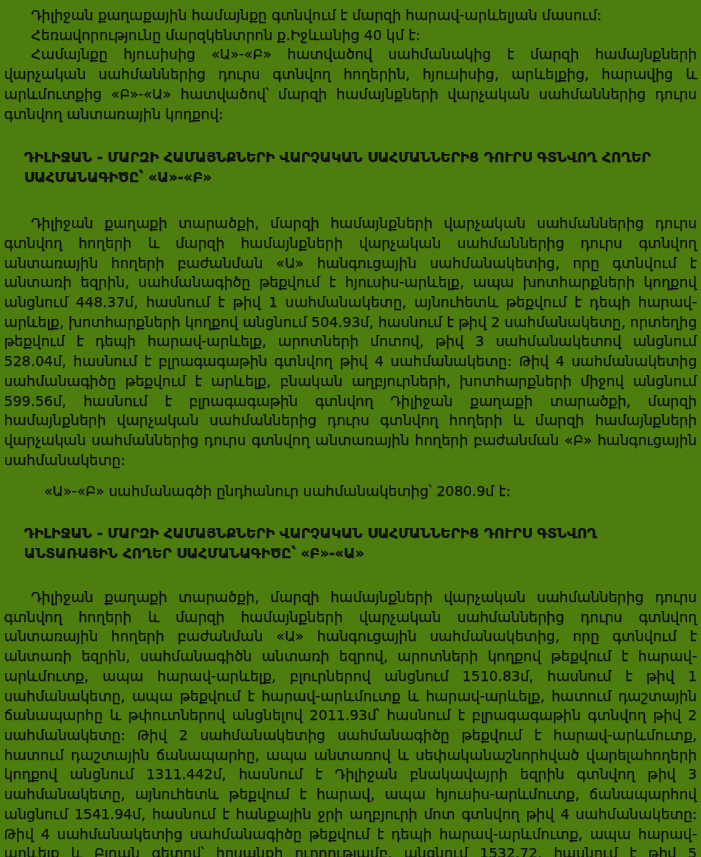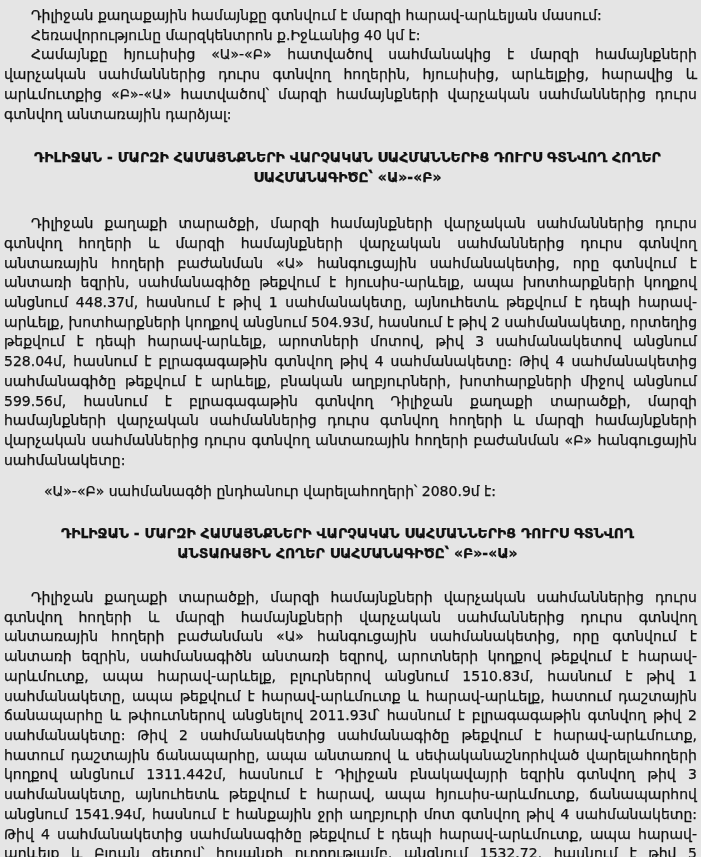--- a/index.html
+++ b/index.html
@@ -6,37 +6,36 @@
     margin: 0;
     padding: 0;
     background: #ffffff;
   }
   .page {
     position: relative;
     width: 701px;
     height: 857px;
     box-sizing: border-box;
     overflow: hidden;
-    background: #e5e5e5;
+    background: #4d7c0f;
     color: #111111;
     font-family: "DejaVu Sans", sans-serif;
     font-size: 14px;
     line-height: 19.7px;
     padding: 6px 4px 0 4px;
     -webkit-text-stroke: 0.25px #111;
   }
   .body-text {
     margin: 0;
     text-align: justify;
     text-indent: 27px;
   }
   .heading {
     font-size: 14px;
     font-weight: bold;
-    text-align: center;
     text-indent: 0;
     margin: 23px 26px 27px 20px;
     line-height: 20px;
   }
   .heading-2 {
     margin-top: 21px;
     margin-bottom: 25px;
   }
   .length-note {
     margin-top: 12px;
@@ -46,25 +45,25 @@
 </style>
 </head>
 <body>
 
 <div class="page">
 
   <p class="body-text">Դիլիջան քաղաքային համայնքը գտնվում է մարզի հարավ-արևելյան մասում:</p>
 
   <p class="body-text">Հեռավորությունը մարզկենտրոն ք.Իջևանից  40 կմ է:</p>
 
-  <p class="body-text">Համայնքը հյուսիսից «Ա»-«Բ» հատվածով սահմանակից է մարզի համայնքների վարչական սահմաններից դուրս գտնվող հողերին, հյուսիսից, արևելքից, հարավից և արևմուտքից «Բ»-«Ա» հատվածով՝ մարզի համայնքների վարչական սահմաններից դուրս գտնվող անտառային դարձյալ:</p>
+  <p class="body-text">Համայնքը հյուսիսից «Ա»-«Բ» հատվածով սահմանակից է մարզի համայնքների վարչական սահմաններից դուրս գտնվող հողերին, հյուսիսից, արևելքից, հարավից և արևմուտքից «Բ»-«Ա» հատվածով՝ մարզի համայնքների վարչական սահմաններից դուրս գտնվող անտառային կողքով:</p>
 
   <h2 class="heading">ԴԻԼԻՋԱՆ - ՄԱՐԶԻ ՀԱՄԱՅՆՔՆԵՐԻ ՎԱՐՉԱԿԱՆ ՍԱՀՄԱՆՆԵՐԻՑ  ԴՈՒՐՍ  ԳՏՆՎՈՂ  ՀՈՂԵՐ ՍԱՀՄԱՆԱԳԻԾԸ՝  «Ա»-«Բ»</h2>
 
   <p class="body-text">Դիլիջան քաղաքի տարածքի, մարզի համայնքների վարչական սահմաններից դուրս գտնվող հողերի և մարզի համայնքների վարչական սահմաններից դուրս գտնվող անտառային հողերի  բաժանման «Ա» հանգուցային սահմանակետից, որը գտնվում է անտառի եզրին, սահմանագիծը թեքվում է հյուսիս-արևելք, ապա խոտհարքների կողքով անցնում 448.37մ, հասնում է թիվ 1 սահմանակետը, այնուհետև թեքվում է դեպի հարավ-արևելք, խոտհարքների կողքով անցնում 504.93մ, հասնում է թիվ 2 սահմանակետը, որտեղից թեքվում է դեպի հարավ-արևելք, արոտների մոտով, թիվ 3 սահմանակետով անցնում 528.04մ, հասնում է բլրագագաթին գտնվող թիվ 4 սահմանակետը: Թիվ 4 սահմանակետից սահմանագիծը թեքվում է արևելք, բնական աղբյուրների, խոտհարքների միջով անցնում 599.56մ, հասնում է բլրագագաթին գտնվող Դիլիջան քաղաքի տարածքի, մարզի համայնքների վարչական սահմաններից դուրս գտնվող հողերի և մարզի համայնքների վարչական սահմաններից դուրս գտնվող անտառային հողերի բաժանման «Բ» հանգուցային սահմանակետը:</p>
 
-  <p class="body-text length-note">«Ա»-«Բ» սահմանագծի ընդհանուր վարելահողերի՝   2080.9մ է:</p>
+  <p class="body-text length-note">«Ա»-«Բ» սահմանագծի ընդհանուր սահմանակետից՝   2080.9մ է:</p>
 
   <h2 class="heading heading-2">ԴԻԼԻՋԱՆ - ՄԱՐԶԻ ՀԱՄԱՅՆՔՆԵՐԻ ՎԱՐՉԱԿԱՆ ՍԱՀՄԱՆՆԵՐԻՑ  ԴՈՒՐՍ  ԳՏՆՎՈՂ ԱՆՏԱՌԱՅԻՆ ՀՈՂԵՐ ՍԱՀՄԱՆԱԳԻԾԸ՝  «Բ»-«Ա»</h2>
 
   <p class="body-text">Դիլիջան քաղաքի տարածքի, մարզի համայնքների վարչական սահմաններից դուրս գտնվող հողերի և մարզի համայնքների վարչական սահմաններից դուրս գտնվող անտառային հողերի  բաժանման «Ա» հանգուցային սահմանակետից, որը գտնվում է անտառի եզրին, սահմանագիծն անտառի եզրով, արոտների կողքով թեքվում է հարավ-արևմուտք, ապա հարավ-արևելք, բլուրներով անցնում 1510.83մ, հասնում է թիվ 1 սահմանակետը, ապա թեքվում է հարավ-արևմուտք և հարավ-արևելք, հատում դաշտային ճանապարհը և թփուտներով անցնելով 2011.93մ՝ հասնում է բլրագագաթին գտնվող թիվ 2 սահմանակետը: Թիվ 2 սահմանակետից սահմանագիծը թեքվում է հարավ-արևմուտք, հատում դաշտային ճանապարհը, ապա անտառով և սեփականաշնորհված վարելահողերի կողքով անցնում 1311.442մ, հասնում է Դիլիջան բնակավայրի եզրին գտնվող թիվ 3 սահմանակետը, այնուհետև թեքվում է հարավ, ապա հյուսիս-արևմուտք, ճանապարհով անցնում 1541.94մ, հասնում է հանքային ջրի աղբյուրի մոտ գտնվող թիվ 4 սահմանակետը: Թիվ 4 սահմանակետից սահմանագիծը թեքվում է դեպի հարավ-արևմուտք, ապա հարավ-արևելք և Բլդան գետով՝ հոսանքի ուղղությամբ, անցնում 1532.72, հասնում է թիվ 5 սահմանակետը, որտեղից թեքվում է դեպի հարավ-արևելք, Բլդան գետի հարավային եզրով, ապա գետով և բնակավայրի կողքով անցնում 649.87մ, հասնում է գետի ափին գտնվող թիվ 6 սահմանակետը: Թիվ 6 սահմանակետից սահմանագիծը դարձյալ գետով և բնակավայրի եզրով թեքվում է դեպի հարավ-արևելք, անցնում 684.96մ, հասնում է Դիլիջան-Վանաձոր</p>
 
 </div>
 
 </body></html>

